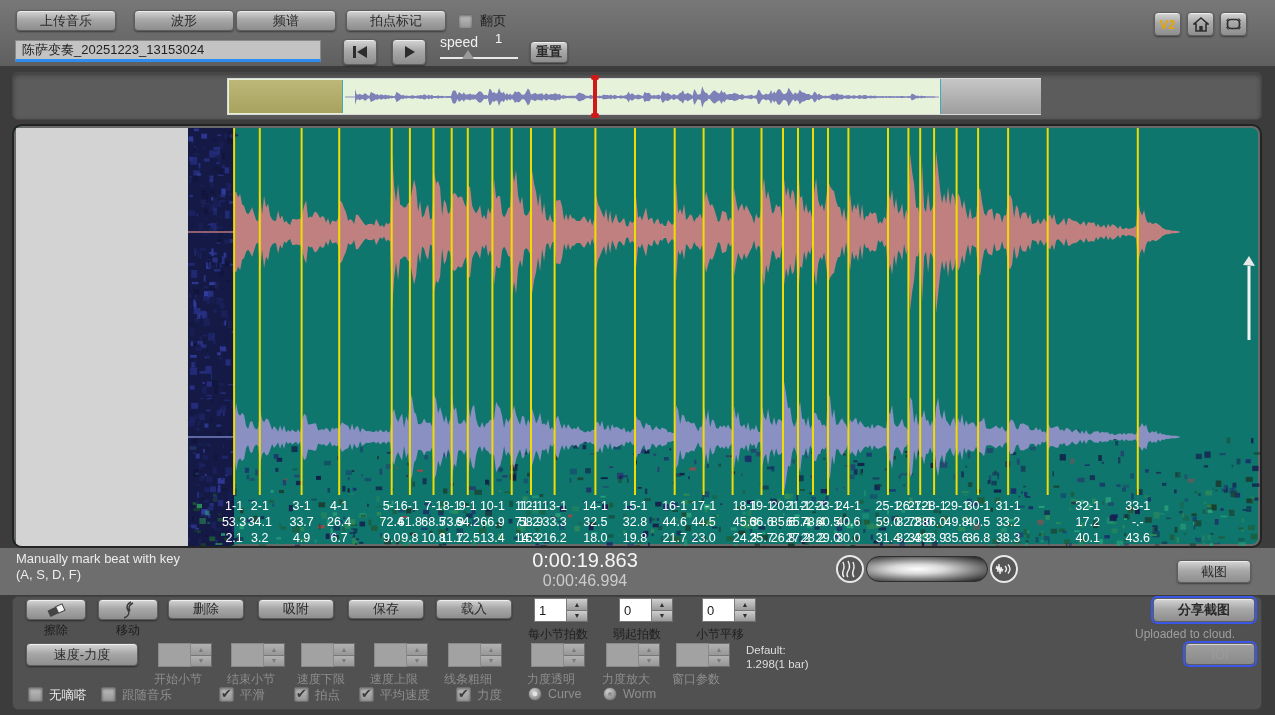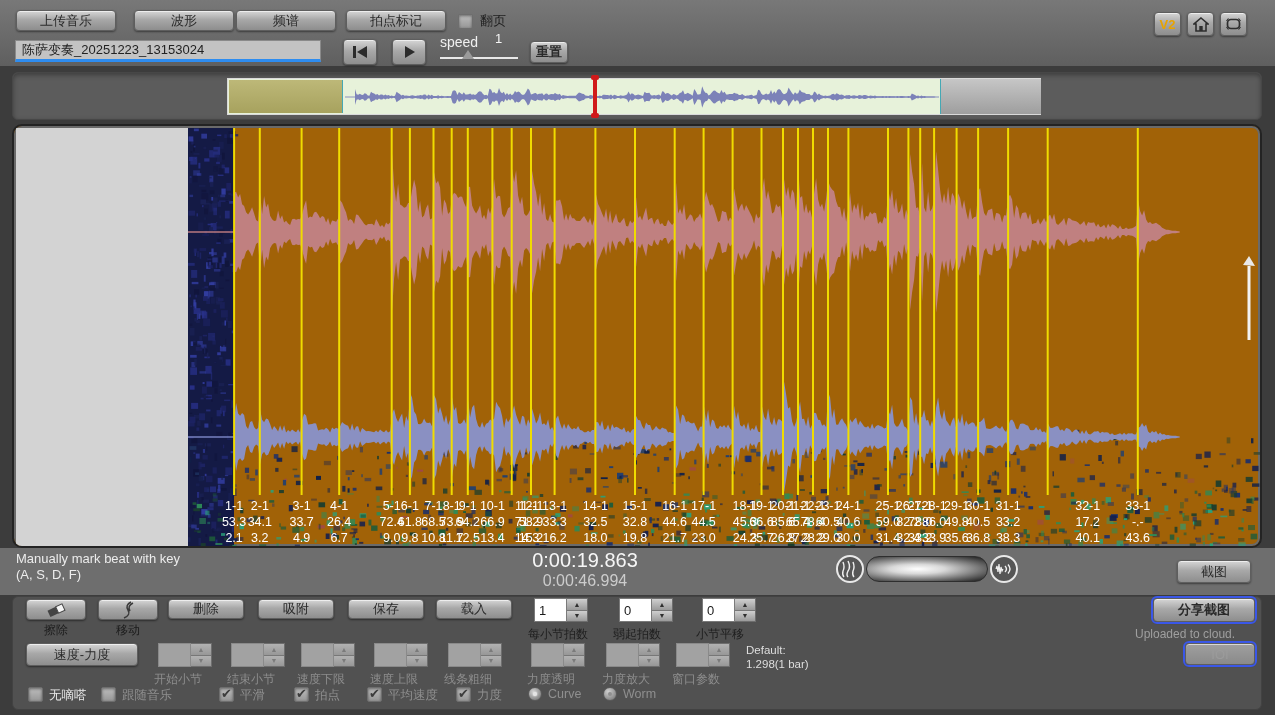--- a/index.html
+++ b/index.html
@@ -67,21 +67,21 @@
   .ovgray { position:absolute; left:712px; top:0; width:101px; height:35px;
     background:linear-gradient(#c6c6c6,#9e9e9e); border-left:1px solid #45a8b4; }
   #ovsvg { position:absolute; left:0; top:0; width:814px; height:35px; }
   .playhead { position:absolute; left:365px; top:-4px; width:4px; height:43px; background:#d01a1a; }
   .playhead::before,.playhead::after { content:""; position:absolute; left:-2px; width:8px; height:5px;
     background:#d01a1a; border-radius:2px; }
   .playhead::before { top:0; } .playhead::after { bottom:0; }
 
   
   .mainpanel { position:absolute; left:12px; top:124px; width:1250px; height:424px;
-    background:#a16207; border-radius:10px; border:2px solid #232323;
+    background:#0f766e; border-radius:10px; border:2px solid #232323;
     box-shadow:inset 0 0 0 2px #6a6a6a; overflow:hidden;text-decoration:underline; }
   .grayzone { position:absolute; left:2px; top:2px; width:172px; height:420px; background:#d3d3d3; }
   .spectro { position:absolute; left:174px; top:2px; width:1072px; height:420px; cursor:crosshair; }
   #specsvg { position:absolute; left:0; top:0; width:1072px; height:420px; }
   .beat-label { position:absolute; transform:translateX(-50%); text-align:center;
     color:#fff; font-size:12.5px; line-height:16px; white-space:pre; cursor:pointer; }
   .rarrow { position:absolute; right:2px; top:126px; width:18px; height:90px; }
 
   
   .statusbar { position:absolute; left:0; top:548px; width:1275px; height:47px; background:#6e6e6e; }
@@ -1545,21 +1545,21 @@
           <span class="txt">跟随音乐</span>
         </div>
         <div class="cb-item" style="left: 206px;">
           <span class="cb checked"></span>
           <span class="txt">平滑</span>
         </div>
         <div class="cb-item" style="left: 281px;">
           <span class="cb checked"></span>
           <span class="txt">拍点</span>
         </div>
-        <div class="cb-item" style="left: 354px;">
+        <div class="cb-item" style="left: 346px;">
           <span class="cb checked"></span>
           <span class="txt">平均速度</span>
         </div>
         <div class="cb-item" style="left: 443px;">
           <span class="cb checked"></span>
           <span class="txt">力度</span>
         </div>
         <div class="cb-item" style="left: 515px;">
           <span class="rd sel"></span>
           <span class="txt">Curve</span>

